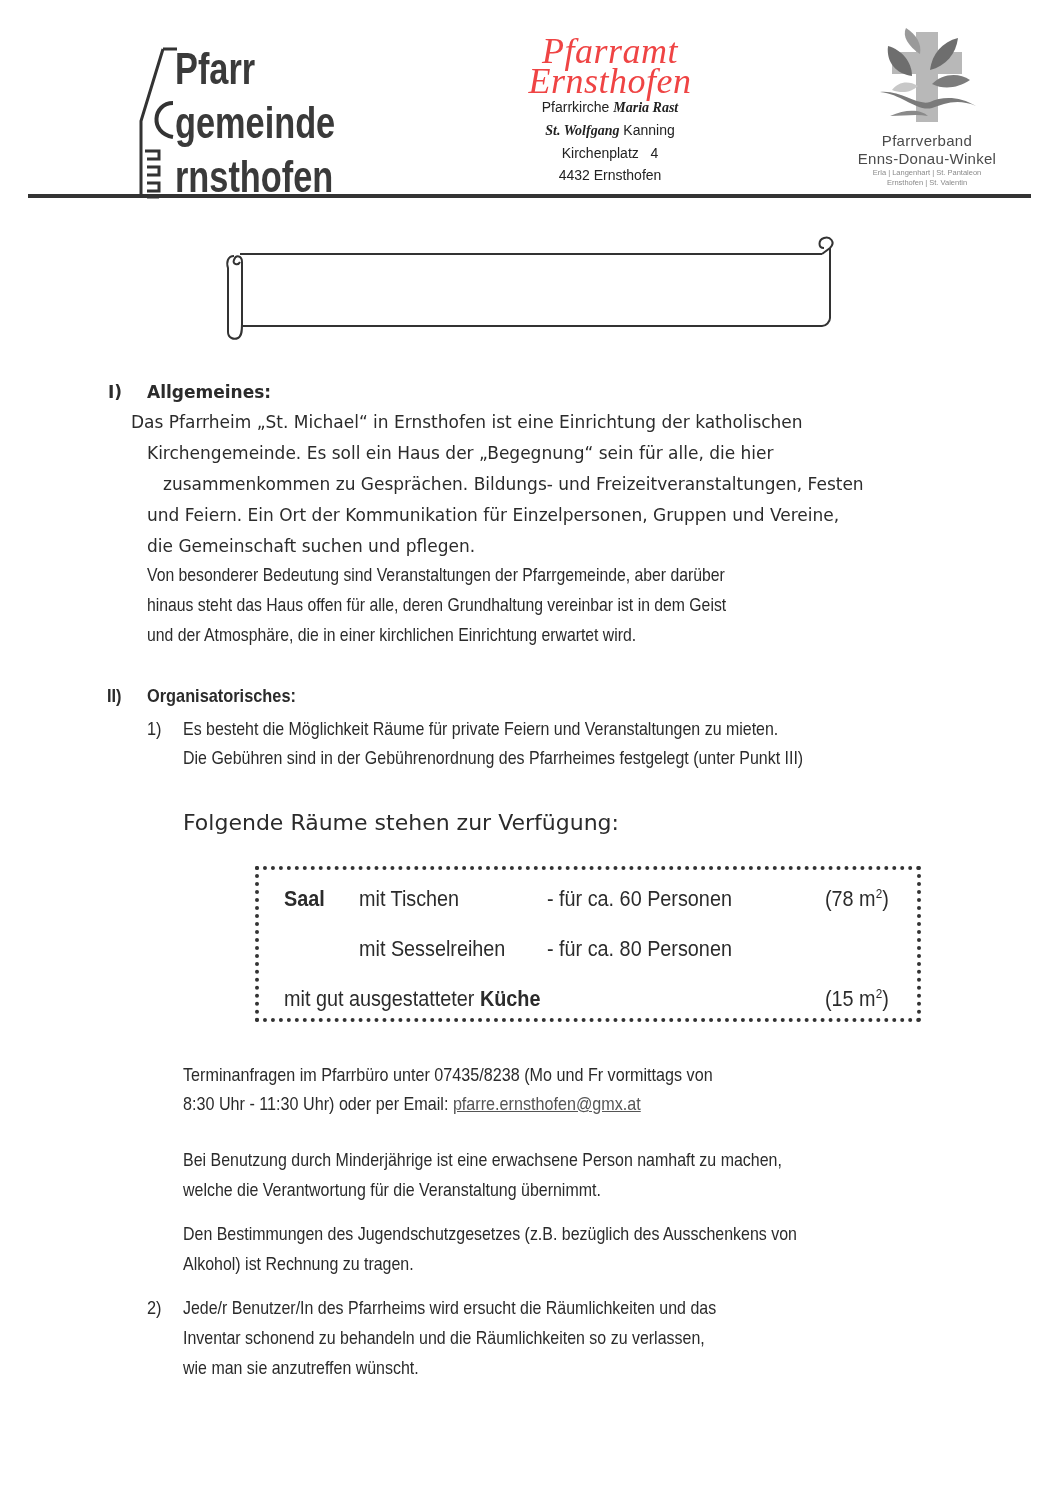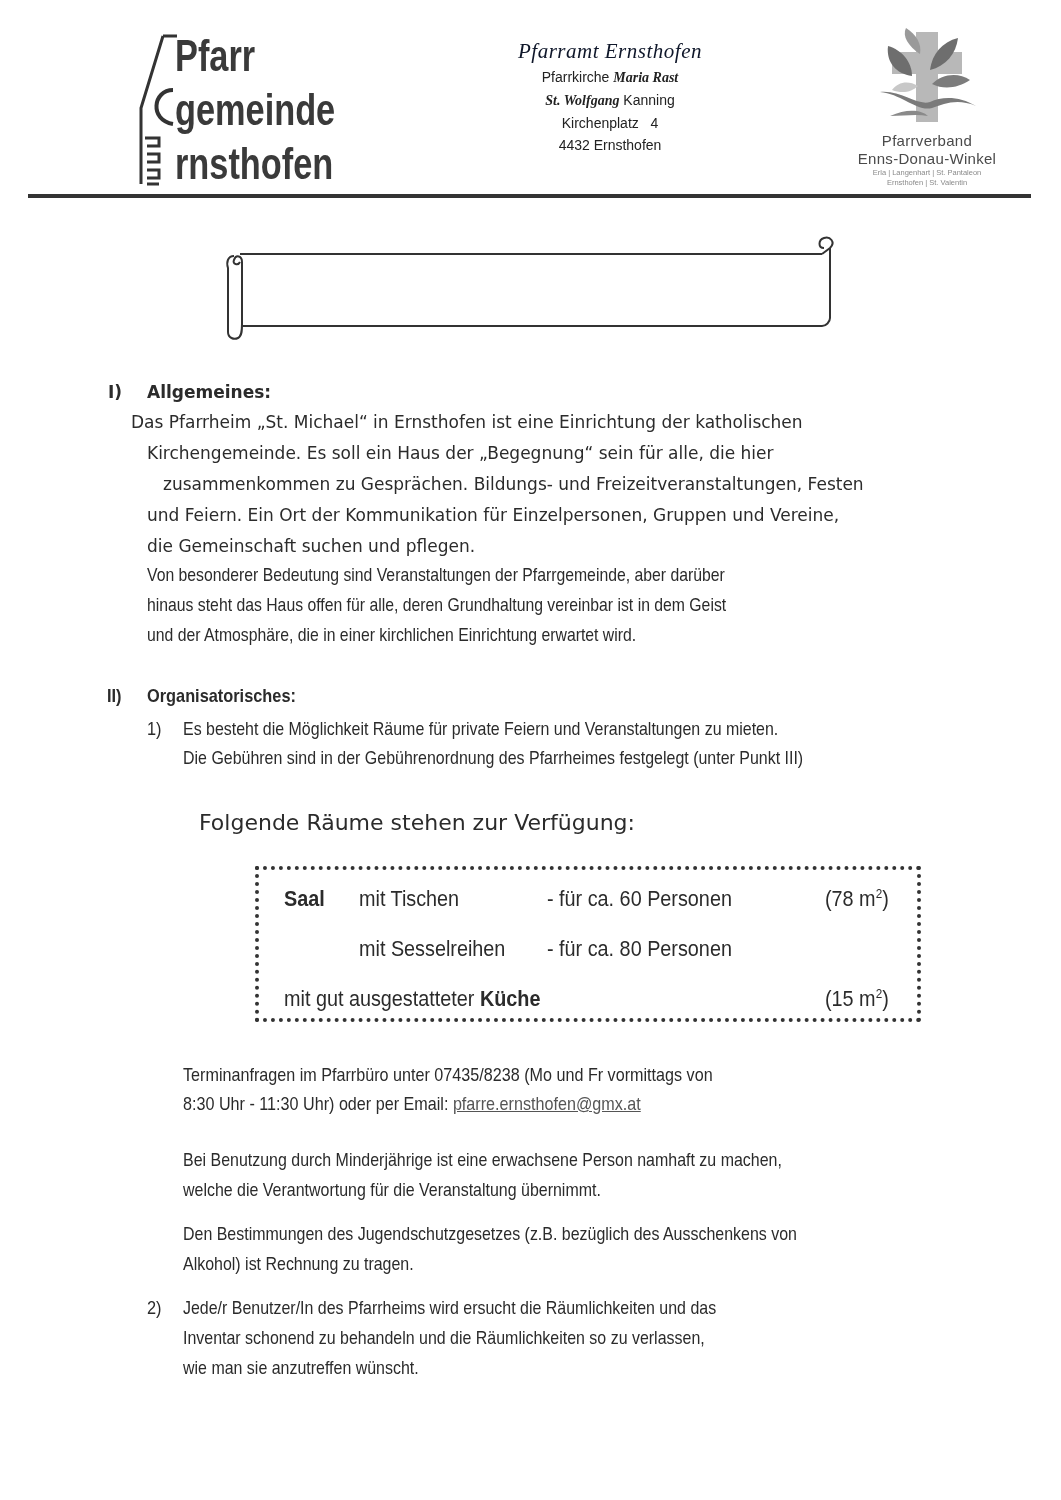--- a/index.html
+++ b/index.html
@@ -3,34 +3,34 @@
   <meta charset="utf-8">
   <style>
     html, body { margin: 0; padding: 0; background: #ffffff; }
     body {
       width: 1061px; height: 1500px; position: relative; overflow: hidden;
       font-family: "Liberation Sans", sans-serif; color: #2a2a2a;
     }
     .abs { position: absolute; }
 
     
-    .brand-logo { left: 133px; top: 28px; width: 250px; height: 160px; }
+    .brand-logo { left: 133px; top: 41px; width: 250px; height: 160px; }
     .brand-word {
       position: absolute; font-family: "Liberation Sans", sans-serif; font-weight: bold;
       color: #3a3a3a; font-size: 44px; line-height: 44px; letter-spacing: 0px;
       transform: scaleX(0.78); transform-origin: left top; white-space: nowrap;
     }
     .brand-w1 { left: 42px; top: 6px; }
     .brand-w2 { left: 42px; top: 60px; }
     .brand-w3 { left: 42px; top: 114px; }
 
     .office { left: 470px; top: 36px; width: 280px; text-align: center; color: #222; }
     .office-title {
-      font-family: "Liberation Serif", serif; font-style: italic; font-size: 21px;
-      color: #0f172a; line-height: 30px; letter-spacing: 0.5px;
+      font-family: "Liberation Serif", serif; font-style: italic; font-size: 36px;
+      color: #ef4444; line-height: 30px; letter-spacing: 0.5px;
     }
     .office-line { font-size: 14px; line-height: 22px; }
     .office-line b { font-family: "Liberation Serif", serif; font-style: italic; font-weight: bold; }
 
     .verband { left: 832px; top: 24px; width: 190px; text-align: center; color: #4a4a4a; }
     .verband svg { display: block; margin: 0 auto; }
     .verband-name { font-size: 15px; line-height: 18px; margin-top: 10px; letter-spacing: 0.3px; }
     .verband-sub { font-size: 7.5px; line-height: 10px; color: #8a8a8a; }
 
     .header-rule { left: 28px; top: 194px; width: 1003px; height: 4px; background: #333; }
@@ -43,21 +43,21 @@
       font-size: 25px; color: #2a2a2a;
     }
 
     
     .txt { font-family: "DejaVu Sans", sans-serif; font-size: 17px; color: #2b2b2b; }
     .narrow { font-family: "Liberation Sans", sans-serif; font-size: 19px; color: #2b2b2b;
               transform: scaleX(0.86); transform-origin: left top; white-space: nowrap; }
     .heading { font-weight: bold; }
     .para-line { position: absolute; white-space: nowrap; }
 
-    .rooms-heading { left: 199px; top: 810px; font-family: "DejaVu Sans", sans-serif; font-size: 22px; color: #2b2b2b; }
+    .rooms-heading { left: 183px; top: 810px; font-family: "DejaVu Sans", sans-serif; font-size: 22px; color: #2b2b2b; }
 
     .rooms-box {
       left: 255px; top: 866px; width: 666px; height: 156px;
       border: 4px dotted #333; box-sizing: border-box;
     }
     .room-cell { position: absolute; font-family: "Liberation Sans", sans-serif; font-size: 22px; color: #2b2b2b; white-space: nowrap; }
     .room-cell b { font-weight: bold; }
     sup { font-size: 13px; }
 
     a.email { color: #555; text-decoration: underline; }

